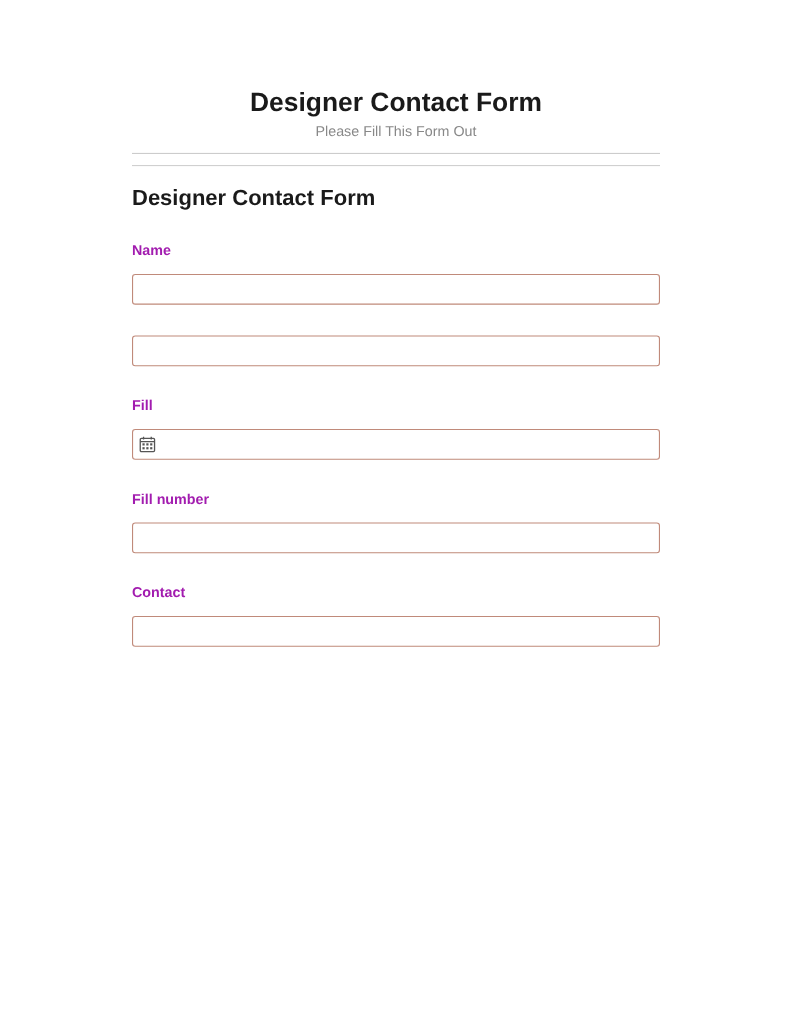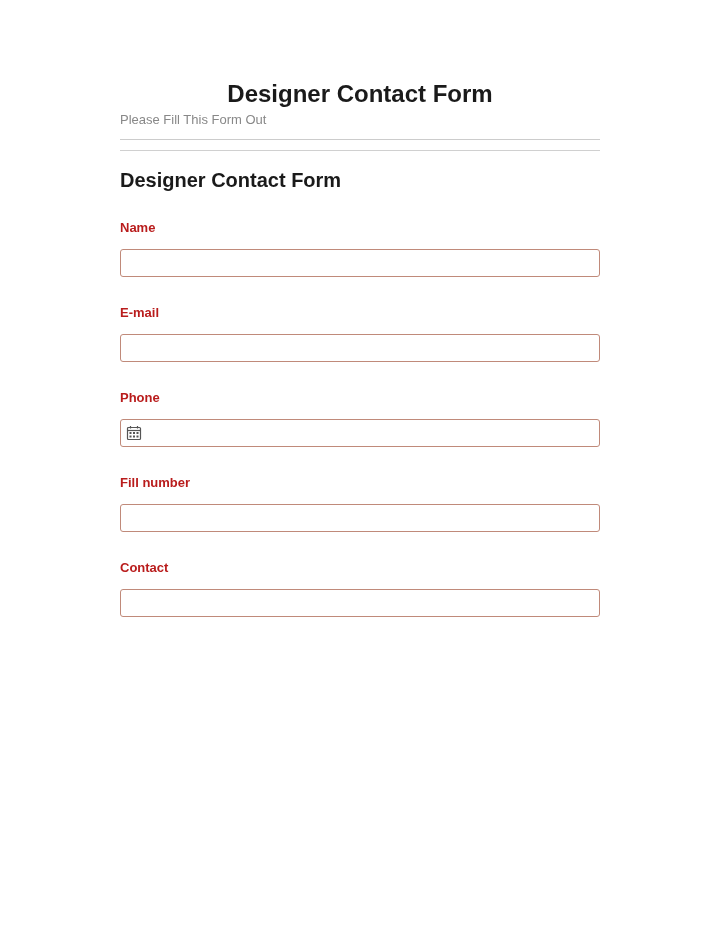--- a/index.html
+++ b/index.html
@@ -17,20 +17,21 @@
     .page-title {
       font-size: 24px;
       font-weight: 700;
       color: #1a1a1a;
       text-align: center;
       margin-bottom: 4px;
     }
     .page-subtitle {
       font-size: 13px;
       color: #888;
+      text-align: center;
       padding-bottom: 12px;
       font-weight: 500;
       border-bottom: 1px solid #ccc;
     }
     .header-wrap {
       border-bottom: 1px solid #d0d0d0;
       padding-bottom: 10px;
       margin-bottom: 18px;
     }
     .form-title {
@@ -39,21 +40,21 @@
       color: #1a1a1a;
       margin-bottom: 28px;
     }
     .form-field {
       margin-bottom: 28px;
     }
     .field-label {
       display: block;
       font-size: 13px;
       font-weight: 700;
-      color: #b91c1c;
+      color: #a21caf;
       margin-bottom: 14px;
     }
     .text-input {
       width: 100%;
       height: 28px;
       border: 1px solid #c08a7a;
       border-radius: 3px;
       padding: 4px 8px;
       font-size: 13px;
       background: #fff;
@@ -95,26 +96,25 @@
 </div>
 
 <h2 class="form-title">Designer Contact Form</h2>
 
 <div class="form-field">
   <label class="field-label">Name</label>
   <input type="text" class="text-input" value="" style="">
 </div>
 
 <div class="form-field">
-  <label class="field-label">E-mail</label>
   <input type="text" class="text-input" value="" style="">
 </div>
 
 <div class="form-field">
-  <label class="field-label">Phone</label>
+  <label class="field-label">Fill</label>
   <div class="date-input-wrap">
     <span class="calendar-icon">
       <svg width="16" height="16" viewBox="0 0 16 16">
         <rect x="1.5" y="2.5" width="13" height="12" rx="1" fill="none" stroke="#555" stroke-width="1.2"></rect>
         <line x1="1.5" y1="5.5" x2="14.5" y2="5.5" stroke="#555" stroke-width="1.2"></line>
         <line x1="4.5" y1="1" x2="4.5" y2="3.5" stroke="#555" stroke-width="1.2"></line>
         <line x1="11.5" y1="1" x2="11.5" y2="3.5" stroke="#555" stroke-width="1.2"></line>
         <rect x="3.5" y="7" width="2" height="2" fill="#555"></rect>
         <rect x="7" y="7" width="2" height="2" fill="#555"></rect>
         <rect x="10.5" y="7" width="2" height="2" fill="#555"></rect>

